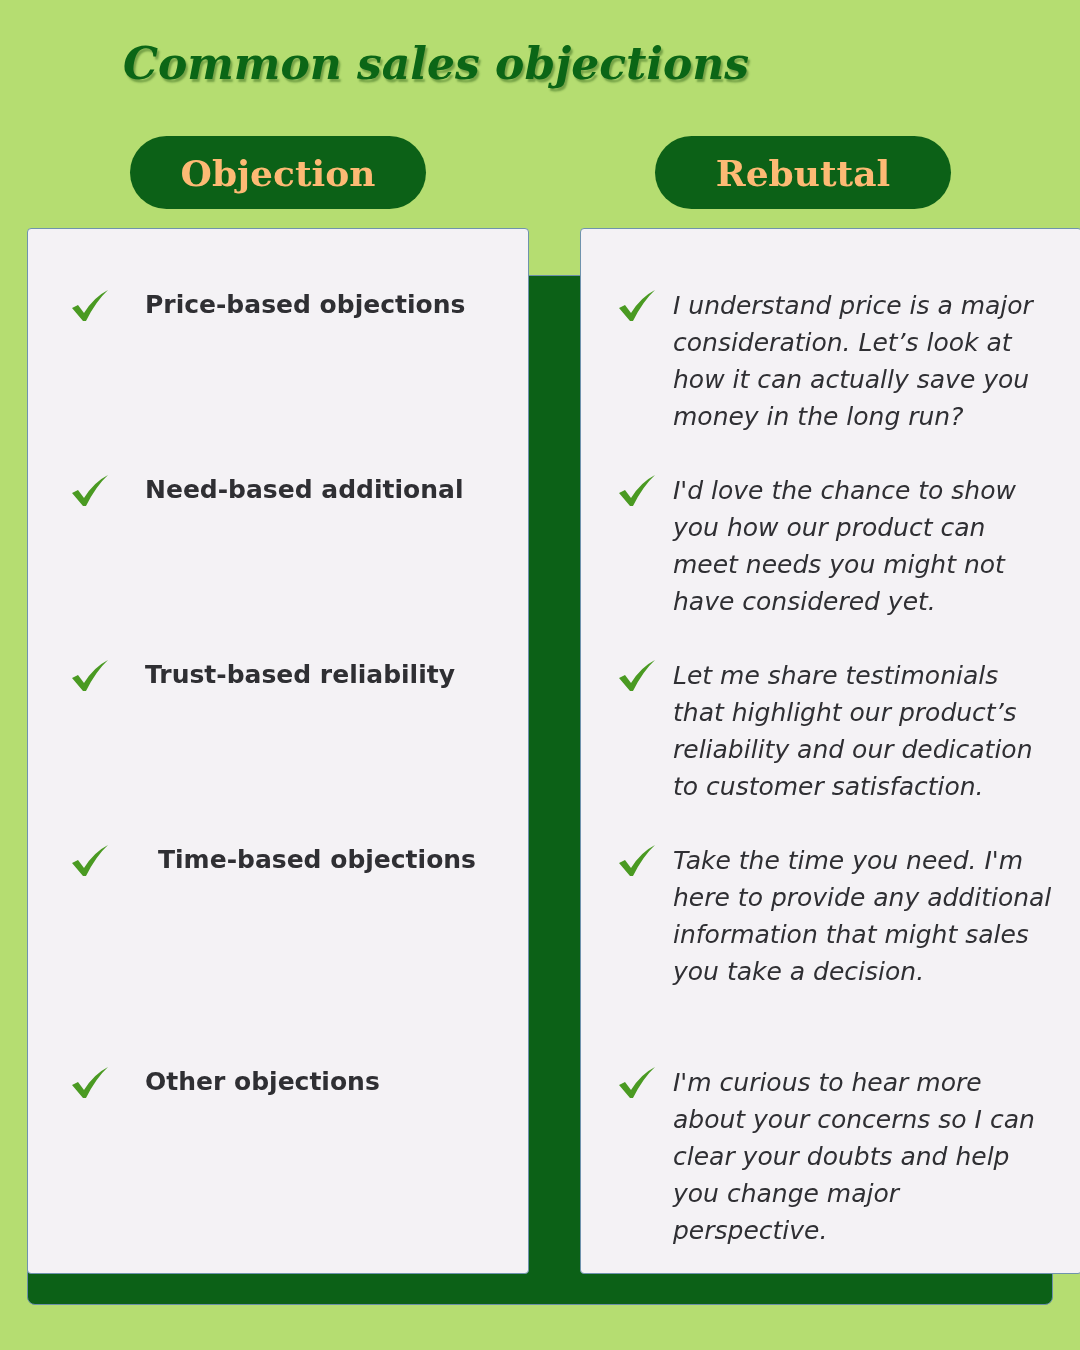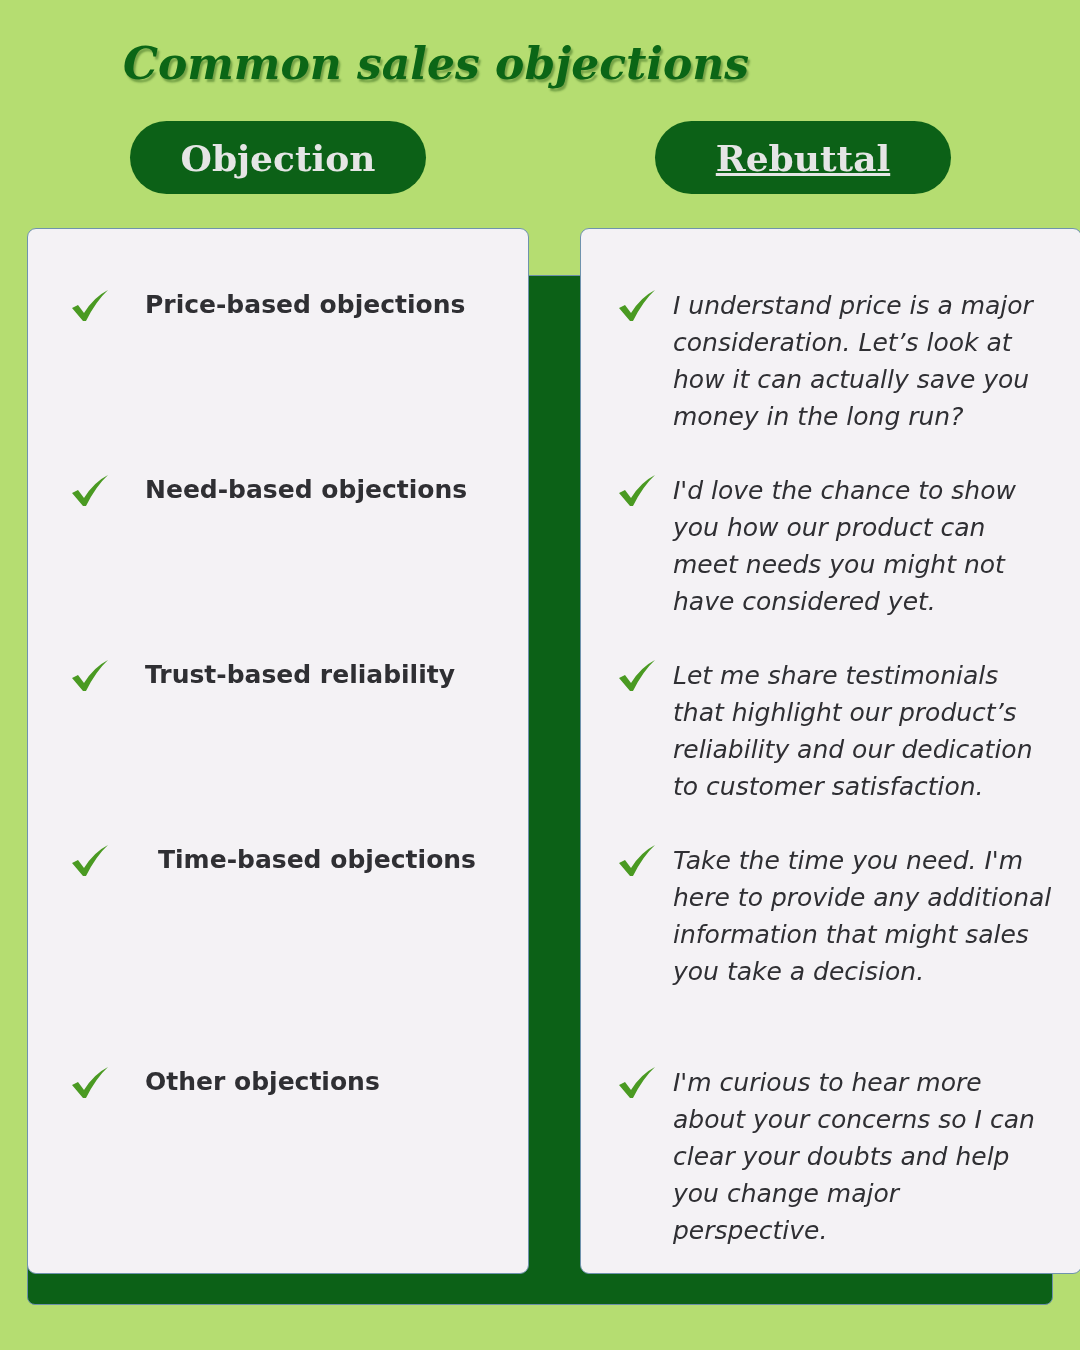--- a/index.html
+++ b/index.html
@@ -7,33 +7,33 @@
     width:1080px; height:1350px; background:#b5dd71; position:relative; overflow:hidden;
     font-family:"DejaVu Sans", sans-serif;
   }
   .title {
     position:absolute; top:38px; left:0; width:872px; text-align:center;
     font-family:"DejaVu Serif", serif; font-style:italic; font-weight:bold;
     font-size:44px; color:#0b6616; letter-spacing:0px;
     text-shadow:2px 3px 2px rgba(40,90,20,0.45);
   }
   .pill {
-    position:absolute; top:121px; width:296px; height:73px; border-radius:37px;
-    background:#0c6117; color:#e5e5e5; display:flex; align-items:center; justify-content:center;
+    position:absolute; top:136px; width:296px; height:73px; border-radius:37px;
+    background:#0c6117; color:#fdba74; display:flex; align-items:center; justify-content:center;
     font-family:"DejaVu Serif", serif; font-weight:bold; font-size:36px;
   }
   .pill.left { left:130px; }
-  .pill.right { left:655px;text-decoration:underline; }
+  .pill.right { left:655px; }
   .backbar {
     position:absolute; left:27px; top:275px; width:1026px; height:1030px;
     background:#0c6117; border-radius:8px; border:1.5px solid #6b8fa8; box-sizing:border-box;
   }
   .card {
     position:absolute; top:228px; height:1046px; background:#f4f2f5;
-    border:1.5px solid #6f93ad; border-radius:9px; box-sizing:border-box;
+    border:1.5px solid #6f93ad; border-radius:4px; box-sizing:border-box;
   }
   .card.left { left:27px; width:502px; }
   .card.right { left:580px; width:502px;font-style:italic; }
   .check { position:absolute; width:40px; height:34px; }
   .obj-text {
     position:absolute; font-weight:bold; font-size:25px; color:#2f2f33; white-space:nowrap;
   }
   .reb-text {
     position:absolute; font-size:25px; line-height:37px; color:#2f2f33; width:380px;
   }
@@ -53,21 +53,21 @@
   <div>
     <svg class="check" style="left:42px;top:60px" viewBox="0 0 40 34">
         <path d="M2 19 L8 16 L14 24 Q24 8 38 1 Q26 12 16 32 L13 32 Z" fill="#4a9a22"></path>
       </svg>
     <div class="obj-text" style="left:117px;top:61px">Price-based objections</div>
   </div>
   <div>
     <svg class="check" style="left:42px;top:245px" viewBox="0 0 40 34">
         <path d="M2 19 L8 16 L14 24 Q24 8 38 1 Q26 12 16 32 L13 32 Z" fill="#4a9a22"></path>
       </svg>
-    <div class="obj-text" style="left:117px;top:246px">Need-based objections</div>
+    <div class="obj-text" style="left:117px;top:246px">Need-based additional</div>
   </div>
   <div>
     <svg class="check" style="left:42px;top:430px" viewBox="0 0 40 34">
         <path d="M2 19 L8 16 L14 24 Q24 8 38 1 Q26 12 16 32 L13 32 Z" fill="#4a9a22"></path>
       </svg>
     <div class="obj-text" style="left:117px;top:431px">Trust-based reliability</div>
   </div>
   <div>
     <svg class="check" style="left:42px;top:615px" viewBox="0 0 40 34">
         <path d="M2 19 L8 16 L14 24 Q24 8 38 1 Q26 12 16 32 L13 32 Z" fill="#4a9a22"></path>

